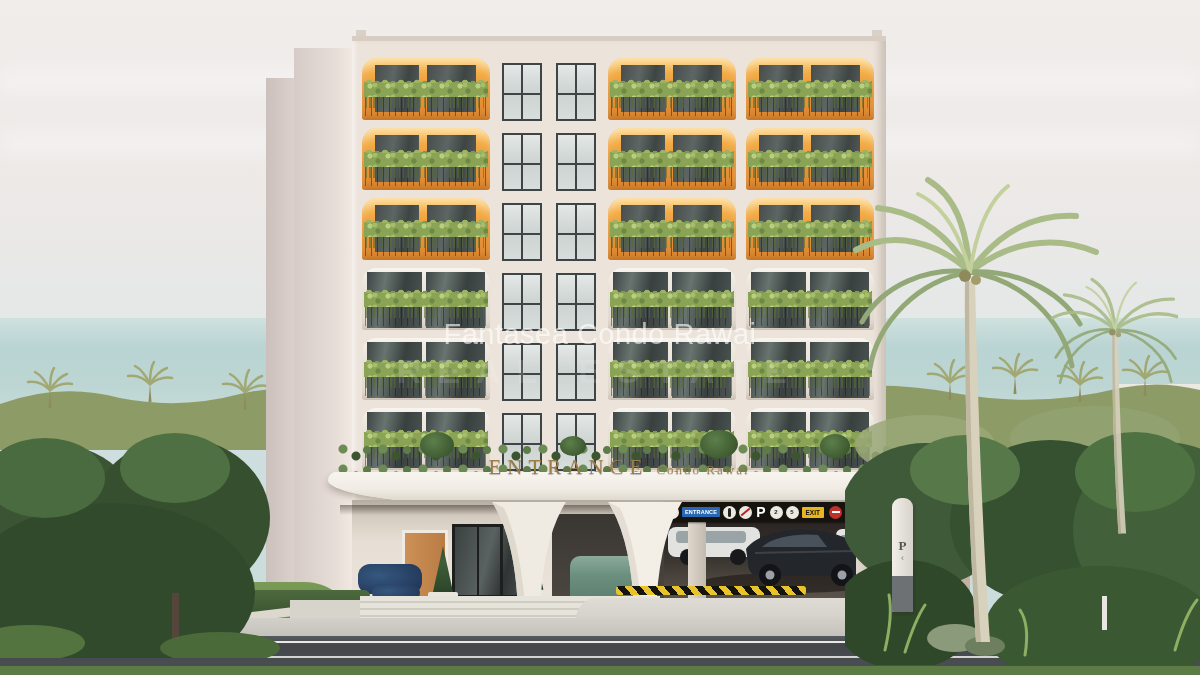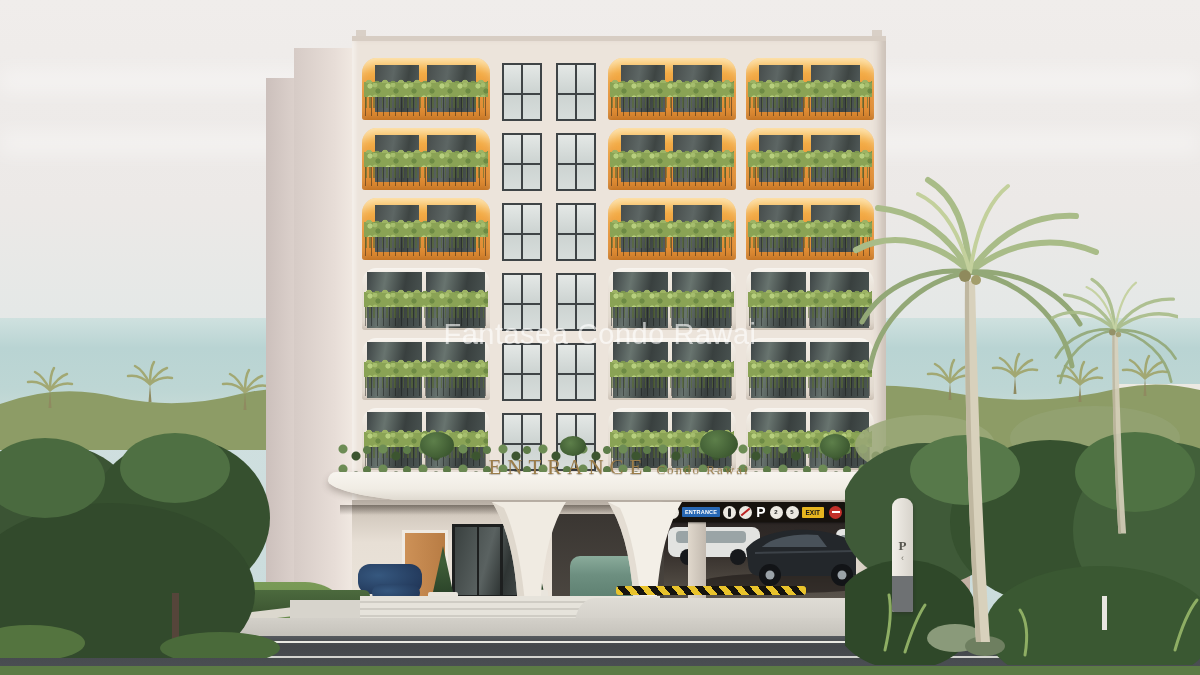--- a/index.html
+++ b/index.html
@@ -499,14 +499,15 @@
   </svg>
 
   <div class="abs pylon">
     <div class="pl">P</div>
     <div class="ar">‹</div>
   </div>
   <div class="abs pylonbase"></div>
   <div class="abs bollard"></div>
 
   <div class="abs wm1">Fantasea Condo Rawai</div>
+  <div class="abs wm2">REAL ESTATE</div>
 
 </div>
 
 </body></html>

